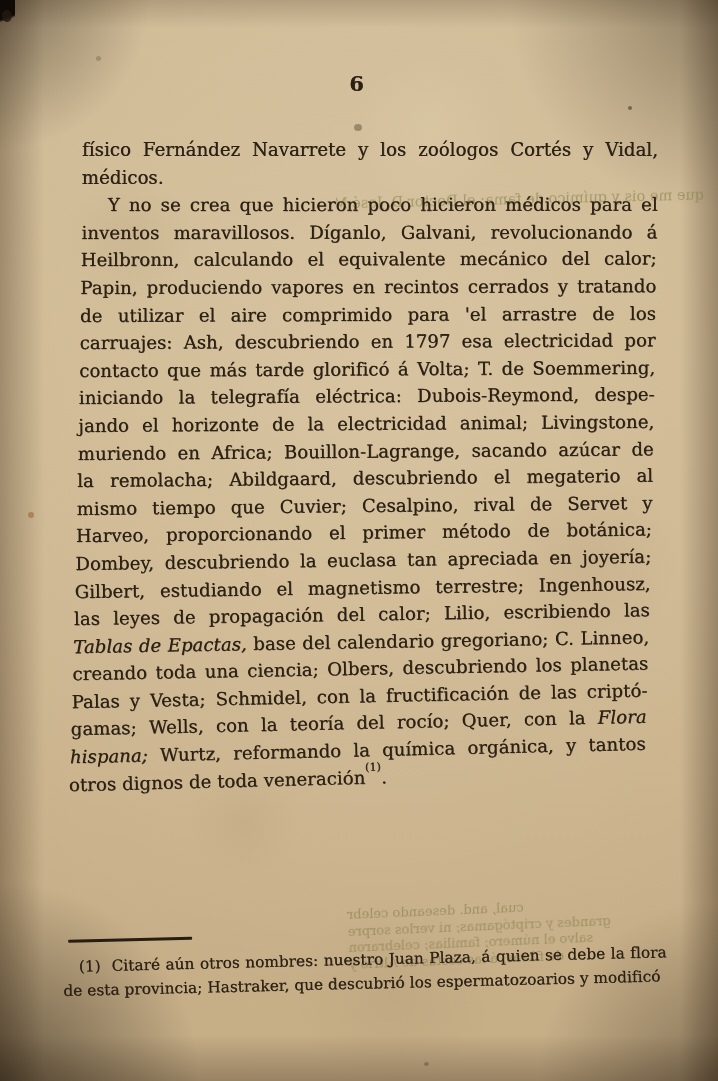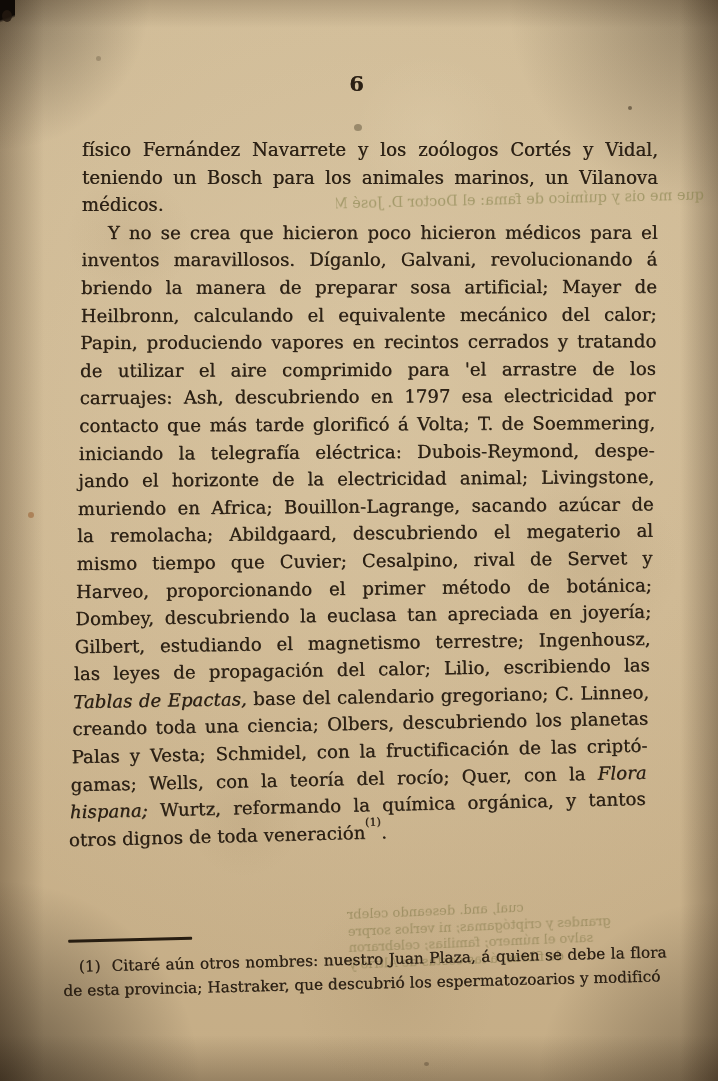--- a/index.html
+++ b/index.html
@@ -92,25 +92,23 @@
 
   <div class="corner-wedge"></div>
   <div class="corner-dot"></div>
 
   <div class="page-number">6</div>
 
   <div class="ghost g-top">que me ois y químico de fama: el Doctor D. José M</div>
 
   <div class="body-text">
       <div class="tline" style="transform: rotate(0deg) translateX(0px);"><span>físico Fernández Navarrete y los zoólogos Cortés y Vidal,</span></div>
-      <div class="tline" style="transform: rotate(-0.0018494deg) translateX(-0.0165816px);"><span>teniendo un Bosch para los animales marinos, un Vilanova</span></div>
       <div class="tline noj" style="transform: rotate(-0.0166454deg) translateX(-0.149235px);"><span>médicos.</span></div>
       <div class="tline indent" style="transform: rotate(-0.0295918deg) translateX(-0.265306px);"><span>Y no se crea que hicieron poco hicieron médicos para el</span></div>
       <div class="tline" style="transform: rotate(-0.0665816deg) translateX(-0.596939px);"><span>inventos maravillosos. Díganlo, Galvani, revolucionando á</span></div>
-      <div class="tline" style="transform: rotate(-0.118367deg) translateX(-1.06122px);"><span>briendo la manera de preparar sosa artificial; Mayer de</span></div>
       <div class="tline" style="transform: rotate(-0.149809deg) translateX(-1.34311px);"><span>Heilbronn, calculando el equivalente mecánico del calor;</span></div>
       <div class="tline" style="transform: rotate(-0.184949deg) translateX(-1.65816px);"><span>Papin, produciendo vapores en recintos cerrados y tratando</span></div>
       <div class="tline" style="transform: rotate(-0.223788deg) translateX(-2.00638px);"><span>de utilizar el aire comprimido para 'el arrastre de los</span></div>
       <div class="tline" style="transform: rotate(-0.266327deg) translateX(-2.38776px);"><span>carruajes: Ash, descubriendo en 1797 esa electricidad por</span></div>
       <div class="tline" style="transform: rotate(-0.312564deg) translateX(-2.8023px);"><span>contacto que más tarde glorificó á Volta; T. de Soemmering,</span></div>
       <div class="tline" style="transform: rotate(-0.3625deg) translateX(-3.25px);"><span>iniciando la telegrafía eléctrica: Dubois-Reymond, despe-</span></div>
       <div class="tline" style="transform: rotate(-0.416135deg) translateX(-3.73087px);"><span>jando el horizonte de la electricidad animal; Livingstone,</span></div>
       <div class="tline" style="transform: rotate(-0.473469deg) translateX(-4.2449px);"><span>muriendo en Africa; Bouillon-Lagrange, sacando azúcar de</span></div>
       <div class="tline" style="transform: rotate(-0.534502deg) translateX(-4.79209px);"><span>la remolacha; Abildgaard, descubriendo el megaterio al</span></div>
       <div class="tline" style="transform: rotate(-0.599235deg) translateX(-5.37245px);"><span>mismo tiempo que Cuvier; Cesalpino, rival de Servet y</span></div>

